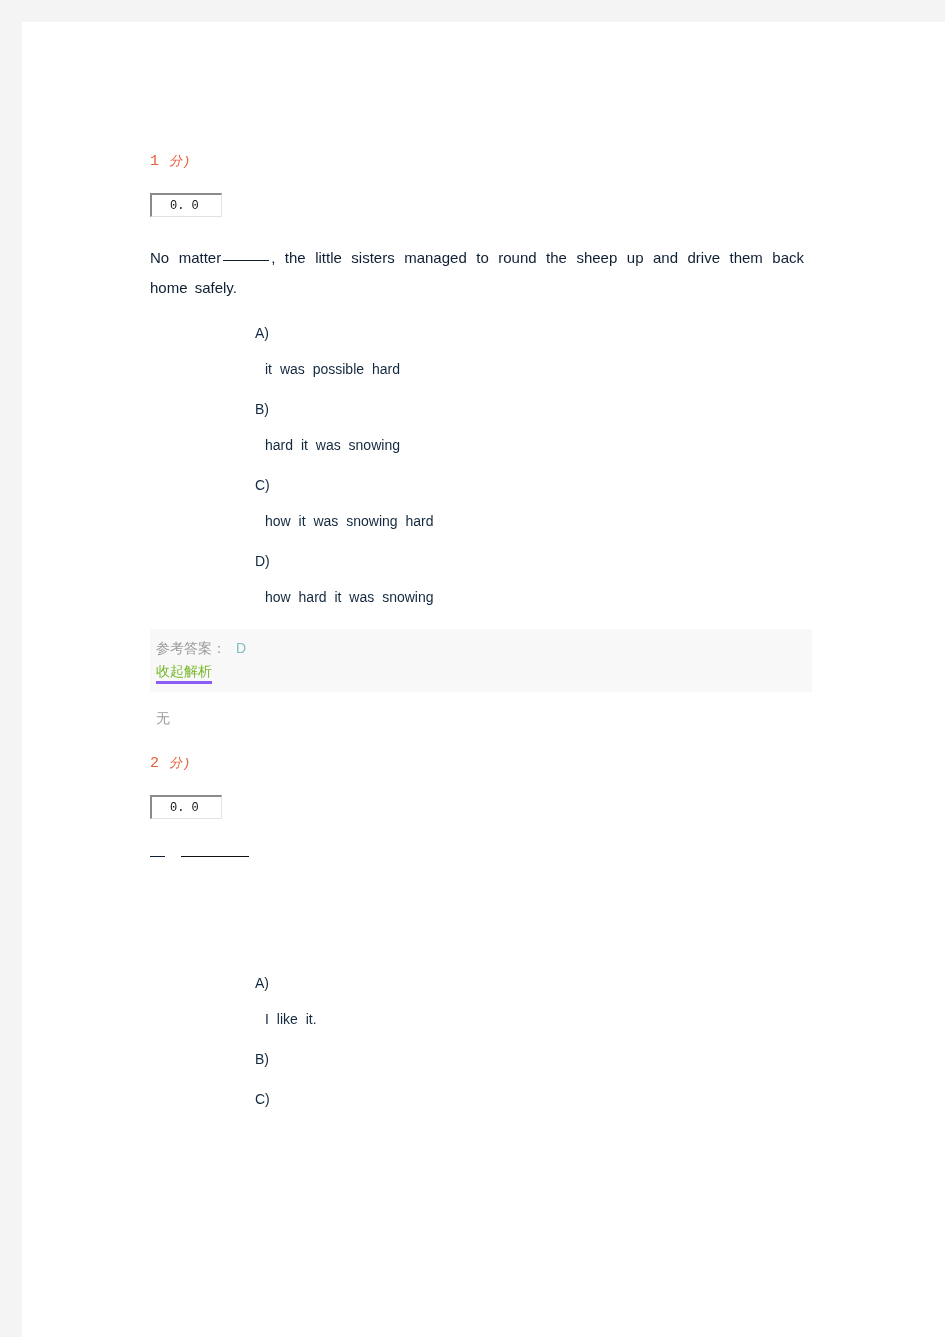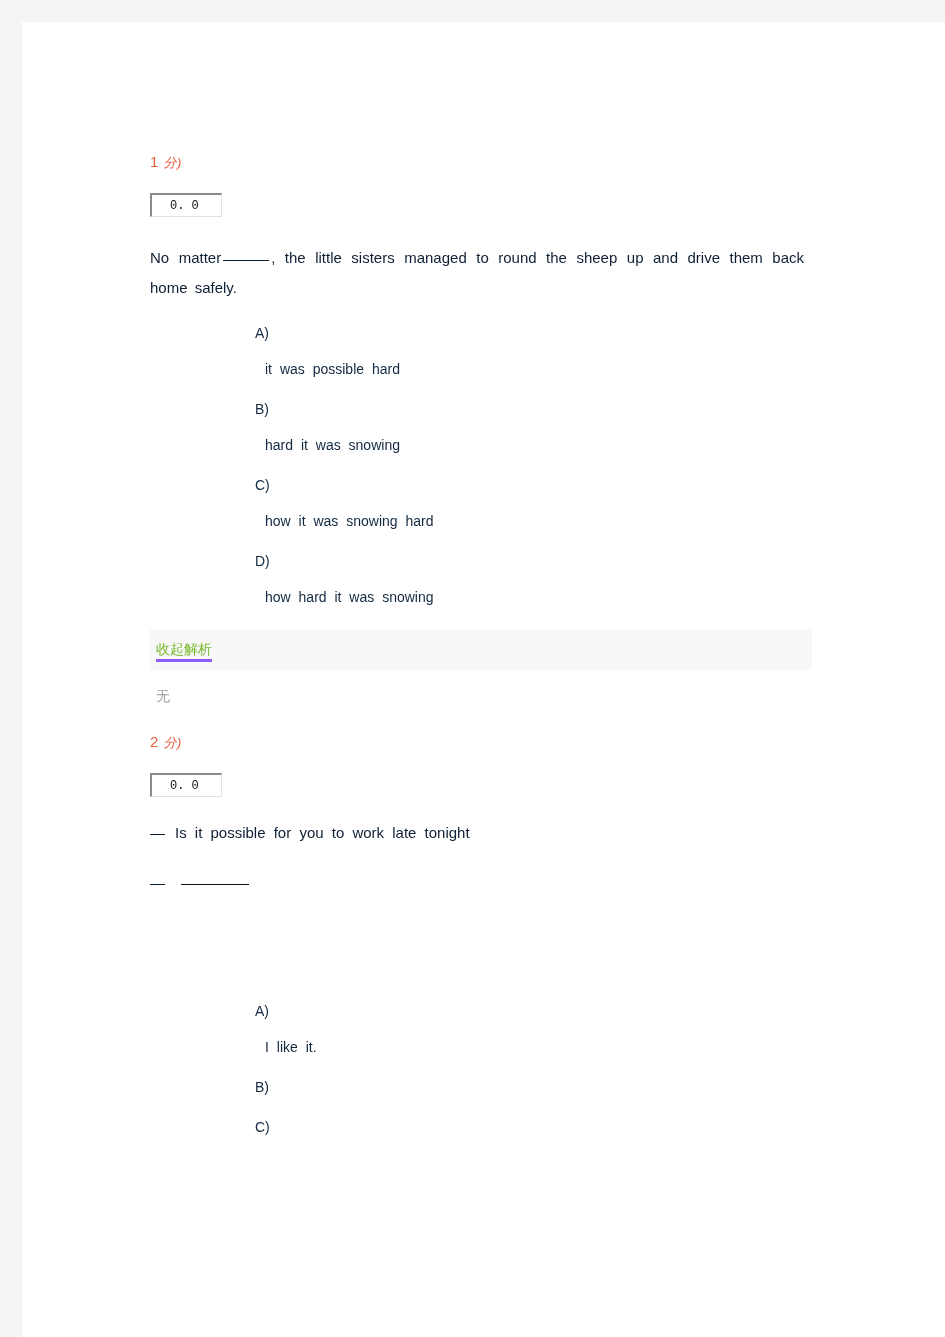--- a/index.html
+++ b/index.html
@@ -27,20 +27,21 @@
     padding-left: 128px;
     padding-top: 132px;
   }
 
   .score-header {
     color: #e8603c;
     font-size: 15px;
     letter-spacing: 0.5px;
     margin: 0;
     line-height: 1;
+    font-family: Liberation Mono, monospace;
   }
   .score-header .cn {
     font-size: 13px;
     font-style: italic;
   }
 
   .score-input {
     width: 72px;
     height: 24px;
     margin-top: 24px;
@@ -185,38 +186,38 @@
         <div class="opt-text">hard  it  was  snowing</div>
 
         <div class="opt-letter">C)</div>
         <div class="opt-text">how  it  was  snowing  hard</div>
 
         <div class="opt-letter">D)</div>
         <div class="opt-text">how  hard  it  was  snowing</div>
       </div>
 
       <div class="answer-band">
+        <div class="answer-row">
+          <span>参考答案：</span><span class="ans-value">D</span>
+        </div>
         <div class="toggle-link">收起解析</div>
       </div>
 
       <div class="analysis-body">无</div>
     </div>
 
     <div class="q2">
 
       <div class="score-header">
         <span>2</span>
         <span class="cn">分)</span>
       </div>
 
       <input class="score-input" type="text" value="0. 0" style="">
 
-      <div class="dialog-line">
-        <span class="dash">—</span><span>Is  it  possible  for  you  to  work  late  tonight</span>
-      </div>
 
       <div class="dialog-line">
         <span class="dash">—</span><span class="blank-long"></span>
       </div>
 
       <div class="spacer-gap"></div>
 
       <div class="options">
         <div class="opt-letter">A)</div>
         <div class="opt-text">I  like  it.</div>

